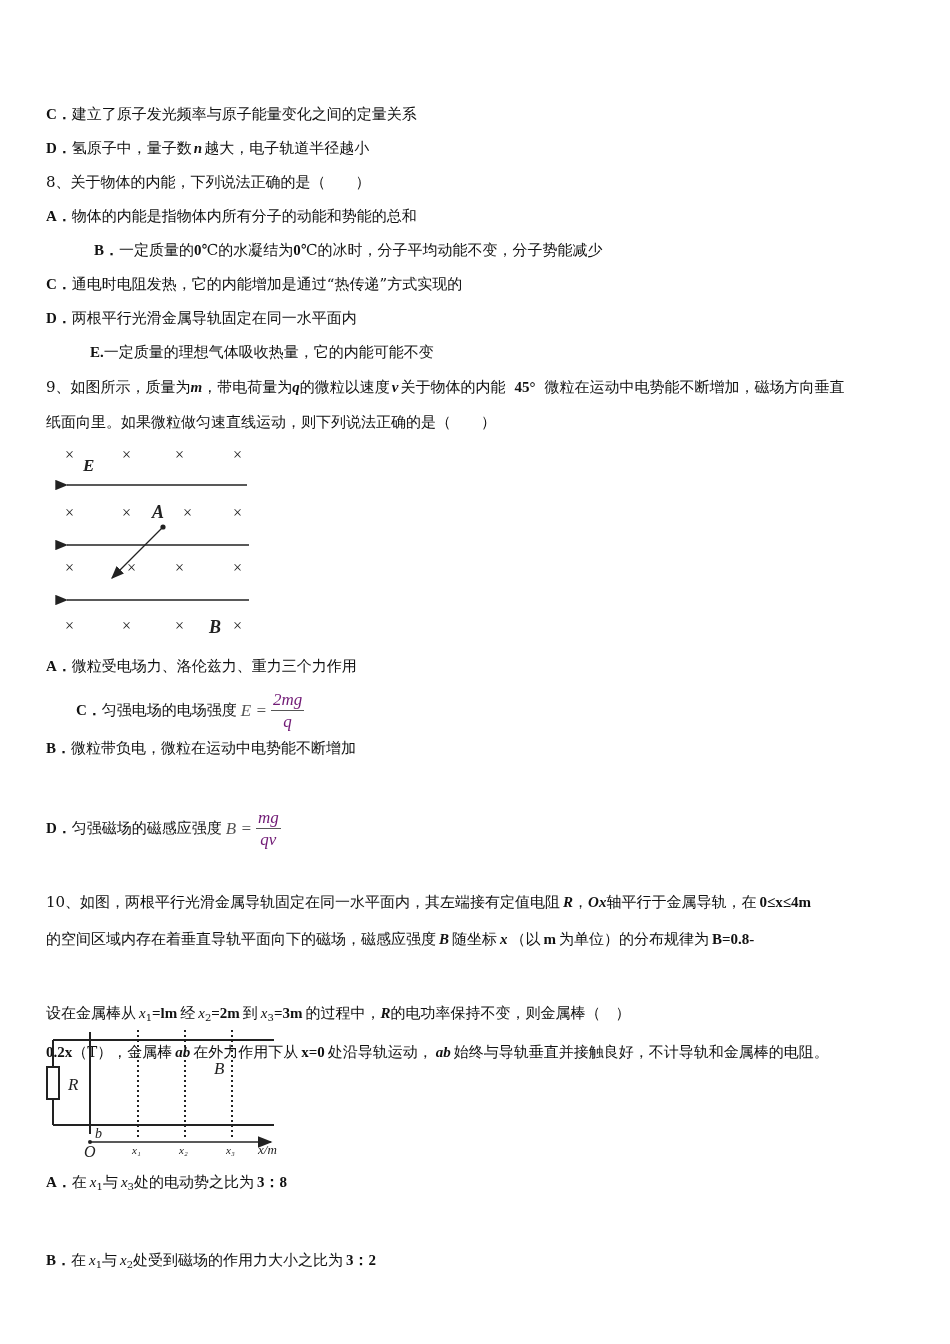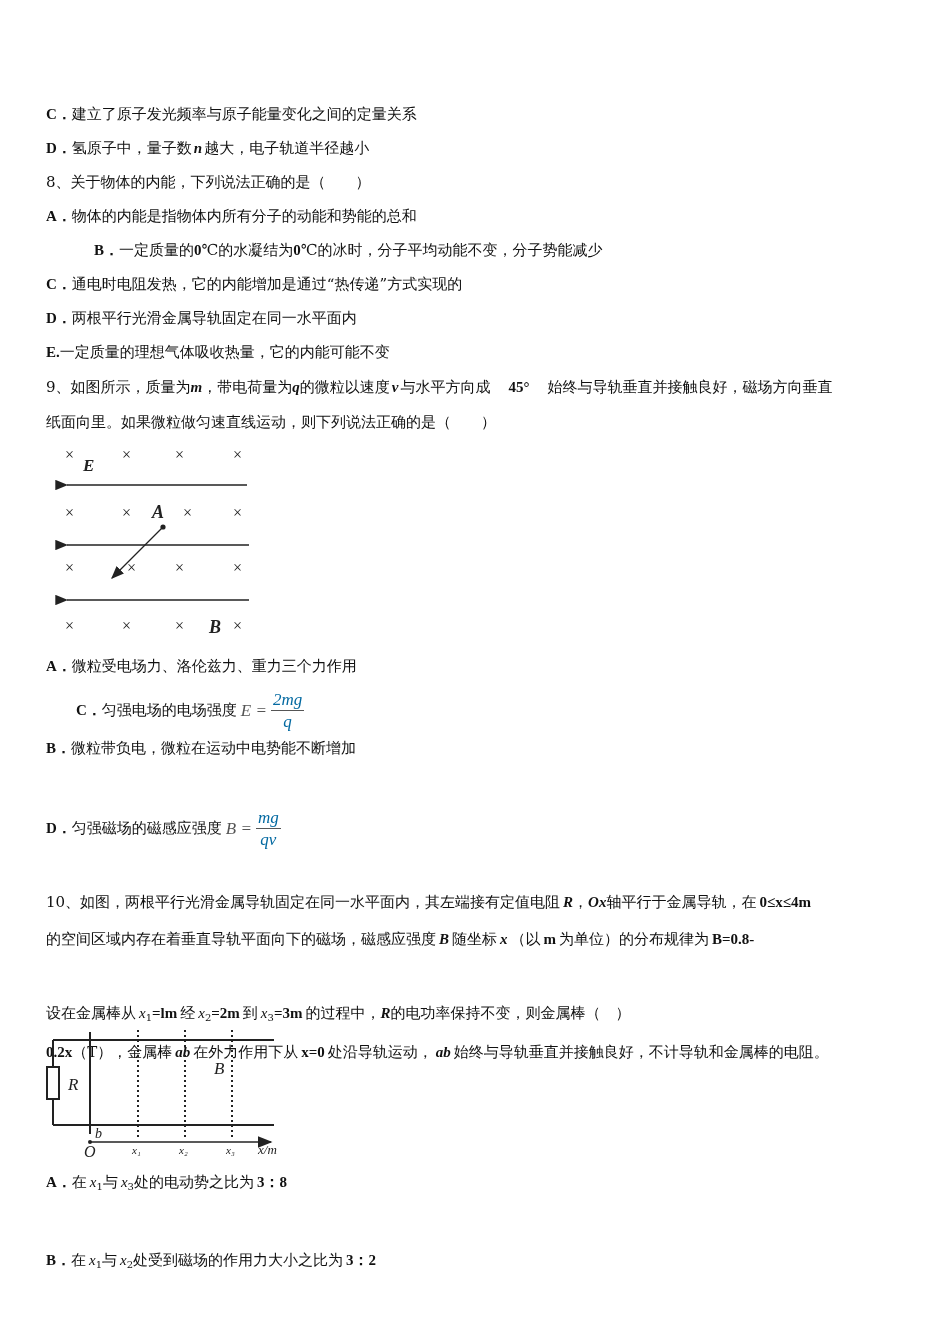--- a/index.html
+++ b/index.html
@@ -13,21 +13,21 @@
     position: absolute; left: 46px; white-space: nowrap;
     font-size: 15px; line-height: 24px;
   }
   .lbl { font-weight: bold; font-family: "Liberation Serif", serif; }
   .it { font-style: italic; font-family: "Liberation Serif", serif; font-weight: bold; }
   .itn { font-style: italic; font-family: "Liberation Serif", serif; }
   .bn { font-weight: bold; font-family: "Liberation Serif", serif; }
   sub { font-size: 10px; vertical-align: -3px; }
   .frac {
     display: inline-block; vertical-align: middle; text-align: center;
-    font-family: "Liberation Serif", serif; font-style: italic; color: #0369a1;
+    font-family: "Liberation Serif", serif; font-style: italic; color: #701a75;
     font-size: 17px; margin-left: 4px;
   }
   .frac .num { display: block; border-bottom: 1px solid #555; padding: 0 2px; line-height: 20px; }
   .frac .den { display: block; line-height: 22px; }
   .eq-lhs {
     font-family: "Liberation Serif", serif; font-style: italic; color: #555;
     font-size: 17px; vertical-align: middle; margin-left: 4px;
   }
   .fig { position: absolute; }
   svg text { font-family: "Liberation Serif", serif; }
@@ -48,26 +48,26 @@
 </div>
 <div class="line" style="top:238px;margin-left:48px;">
   <span class="lbl">B．</span><span>一定质量的</span><span class="bn">0</span><span>℃的水凝结为</span><span class="bn">0</span><span>℃的冰时，分子平均动能不变，分子势能减少</span>
 </div>
 <div class="line" style="top:272px;">
   <span class="lbl">C．</span><span>通电时电阻发热，它的内能增加是通过“热传递”方式实现的</span>
 </div>
 <div class="line" style="top:306px;">
   <span class="lbl">D．</span><span>两根平行光滑金属导轨固定在同一水平面内</span>
 </div>
-<div class="line" style="top:340px;">
+<div class="line" style="top:340px;margin-left:44px;">
   <span class="lbl">E.</span><span>一定质量的理想气体吸收热量，它的内能可能不变</span>
 </div>
 
 <div class="line" style="top:375px;">
-  <span>9、如图所示，质量为</span><span class="it">m</span><span>，带电荷量为</span><span class="it">q</span><span>的微粒以速度</span><span class="it" style="margin:0 2px;">v</span><span>与水平方向成</span><span class="bn" style="margin:0 18px;">45°</span><span>始终与导轨垂直并接触良好，磁场方向垂直</span>
+  <span>9、如图所示，质量为</span><span class="it">m</span><span>，带电荷量为</span><span class="it">q</span><span>的微粒以速度</span><span class="it" style="margin:0 2px;">v</span><span>关于物体的内能</span><span class="bn" style="margin:0 9px;">45°</span><span>微粒在运动中电势能不断增加，磁场方向垂直</span>
 </div>
 <div class="line" style="top:410px;">纸面向里。如果微粒做匀速直线运动，则下列说法正确的是（　　）</div>
 
 <div class="fig" style="left:55px; top:443px;">
   <svg width="200" height="195" viewBox="0 0 200 195">
     <defs>
       <marker id="arrL" markerWidth="10" markerHeight="8" refX="1" refY="4" orient="auto">
         <path d="M10,0 L0,4 L10,8 Z" fill="#222"></path>
       </marker>
       <marker id="arrV" markerWidth="10" markerHeight="8" refX="9" refY="4" orient="auto">

